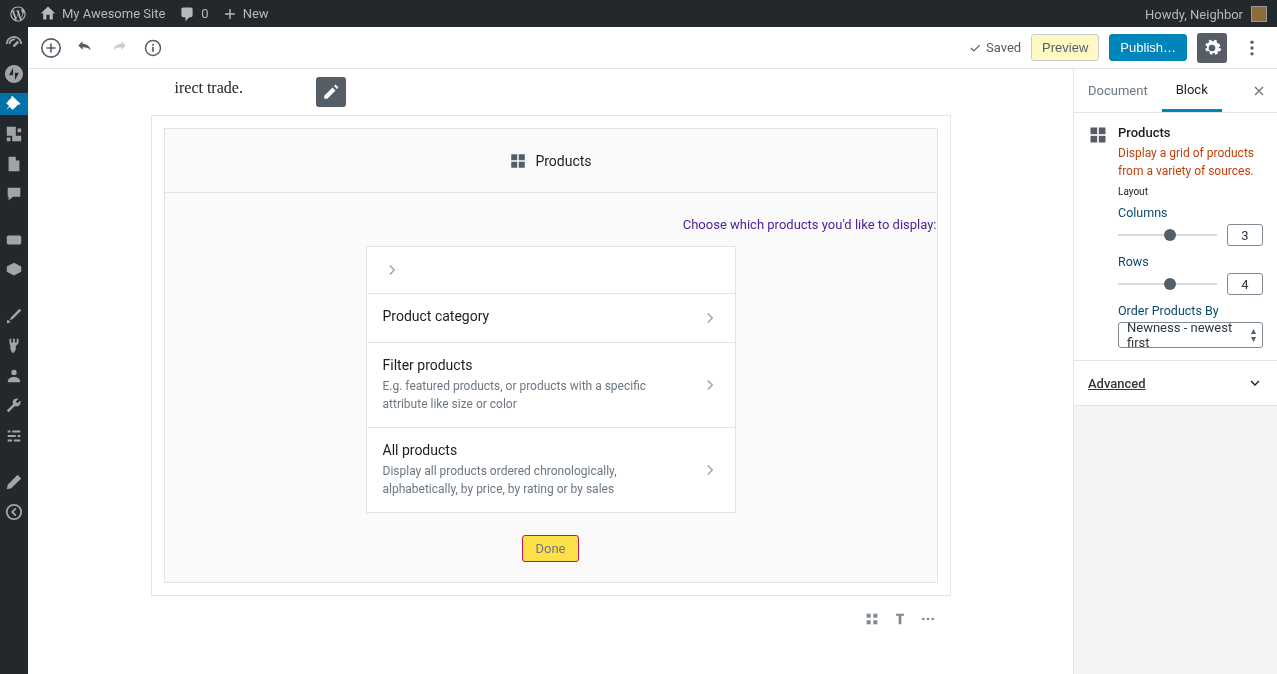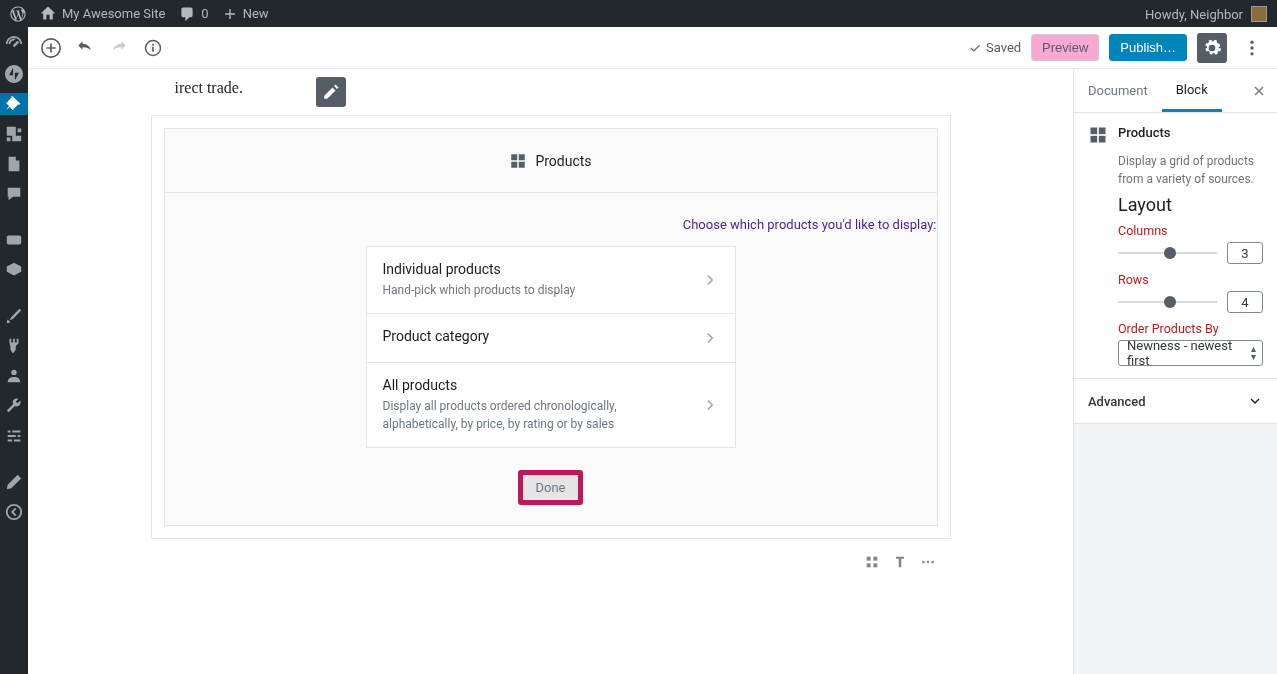--- a/index.html
+++ b/index.html
@@ -23,21 +23,21 @@
 .sidebar .sep { height: 8px; }
 
 .main { flex: 1; display: flex; flex-direction: column; min-width: 0; }
 
 
 .topbar { height: 42px; border-bottom: 1px solid #e2e4e7; display: flex; align-items: center; padding: 0 10px; }
 .topbar .left { display: flex; align-items: center; gap: 8px; }
 .topbar .ic { width: 26px; height: 26px; border-radius: 3px; display: flex; align-items: center; justify-content: center; cursor: pointer; }
 .topbar .right { margin-left: auto; display: flex; align-items: center; gap: 10px; }
 .topbar .saved { color: #555d66; display:flex; align-items:center; gap:4px; font-size:13px;}
-.btn { border: 1px solid #ccc; background: #f9a8d4; padding: 5px 10px; border-radius: 3px; cursor: pointer; font-size: 13px; color:#555d66; }
+.btn { border: 1px solid #ccc; background: #fef9c3; padding: 5px 10px; border-radius: 3px; cursor: pointer; font-size: 13px; color:#555d66; }
 .btn-primary { background: #0085ba; border-color: #0085ba; color: #fff; }
 .icbtn { width: 30px; height: 30px; border-radius: 3px; display:flex; align-items:center; justify-content:center; cursor:pointer; }
 .settings-btn { background: #555d66; }
 .settings-btn svg { fill: #fff; }
 .more-btn svg { fill: #555d66; }
 
 .body { flex: 1; display: flex; min-height: 0; }
 .canvas { flex: 1; overflow-y: auto; position: relative; }
 .canvas-inner { max-width: 800px; margin: 0 auto; padding: 10px 0 40px; }
 
@@ -50,45 +50,45 @@
 .block-header { height: 64px; border-bottom: 1px solid #e2e4e7; display:flex; align-items:center; justify-content:center; gap:8px; }
 .block-header-title { font-size: 14px; color:#191e23; }
 .block-prompt { text-align:right; font-size:13px; color:#4c1d95; padding: 24px 0 14px; }
 .opt-list { background:#fff; border:1px solid #e2e4e7; width:370px; margin:0 auto; }
 .opt { display:flex; align-items:center; justify-content:space-between; padding:14px 16px; border-bottom:1px solid #e2e4e7; cursor:pointer; }
 .opt:last-child { border-bottom:none;gap:40px; }
 .opt .txt .t { font-size:14px; color:#191e23; margin-bottom:4px; }
 .opt .txt .d { font-size:12px; color:#6c7781; line-height:1.5; max-width:270px; }
 .chev { color:#a0a5aa; }
 .done-row { text-align:center; margin-top:22px; }
-.done-btn { display:inline-block; border:5px solid #be185d; background:#e5e5e5; color:#6c7781; padding:5px 12px; border-radius:3px; font-size:13px; cursor:not-allowed; }
+.done-btn { display:inline-block; border:1px solid #be185d; background:#fde047; color:#6c7781; padding:5px 12px; border-radius:3px; font-size:13px; cursor:not-allowed; }
 
 .block-actions { margin-top: 12px; display:flex; justify-content:flex-end; gap:6px; padding-right: 12px; color:#7e8993;}
 .block-actions div { width:22px; height:22px; display:flex; align-items:center; justify-content:center; }
 
 
 .panel { width: 204px; border-left: 1px solid #e2e4e7; background:#fff; display:flex; flex-direction:column; }
 .panel-tabs { display:flex; border-bottom:1px solid #e2e4e7; height:44px; align-items:stretch; position:relative; }
 .panel-tabs .tab { flex:0 0 auto; padding: 0 14px; display:flex; align-items:center; font-size:13px; color:#6c7781; cursor:pointer; }
 .panel-tabs .tab.active { color:#191e23; border-bottom:3px solid #0085ba; }
 .panel-tabs .close { margin-left:auto; width:36px; display:flex; align-items:center; justify-content:center; cursor:pointer; }
 .panel-body { flex:1; overflow:auto; background:#f3f4f5; }
 .pcard { background:#fff; border-bottom:1px solid #e2e4e7; padding: 12px 14px; }
 .pcard.hdr { display:flex; gap:10px; }
 .pcard .ptitle { font-size:13px; color:#191e23; font-weight:500; }
-.pcard .pdesc { font-size:12px; color:#737373; margin-top:12px; line-height:1.5; }
-.prow-label { font-size:12.5px; color:#b91c1c; margin: 8px 0 4px; }
+.pcard .pdesc { font-size:12px; color:#c2410c; margin-top:4px; line-height:1.5; }
+.prow-label { font-size:12.5px; color:#0c4a6e; margin: 8px 0 4px; }
 .slider-row { display:flex; align-items:center; gap:10px; }
 .slider { flex:1; height:2px; background:#d7dade; position:relative; }
 .slider .thumb { position:absolute; top:-5px; width:12px; height:12px; border-radius:50%; background:#555d66; left: 46%; }
 .numbox { width:36px; height:22px; border:1px solid #7e8993; border-radius:3px; font-size:13px; display:flex; align-items:center; justify-content:center; }
 .selectbox { width:100%; height:26px; border:1px solid #7e8993; border-radius:3px; font-size:13px; display:flex; align-items:center; padding:0 22px 0 8px; position:relative; margin-top:4px; }
 .selectbox .carets { position:absolute; right:6px; color:#555d66; font-size:10px; line-height:8px; }
-.prow-advanced { background:#fff; border-bottom:1px solid #e2e4e7; padding:14px; display:flex; justify-content:space-between; align-items:center; cursor:pointer; font-size:13px; font-weight:500;}
-.section-title { font-size:18px; color:#191e23; margin-top:6px; }
+.prow-advanced { background:#fff; border-bottom:1px solid #e2e4e7; padding:14px; display:flex; justify-content:space-between; align-items:center; cursor:pointer; font-size:13px; font-weight:500;text-decoration:underline;}
+.section-title { font-size:10px; color:#191e23; margin-top:6px; }
 
 svg { display:block; }
 </style>
 </head>
 <body>
 
 <div class="root">
 
   <div class="adminbar">
     <div class="ab-item">
@@ -274,33 +274,40 @@
                       <rect x="3" y="3" width="8" height="8" fill="#555d66"></rect>
                       <rect x="13" y="3" width="8" height="8" fill="#555d66"></rect>
                       <rect x="3" y="13" width="8" height="8" fill="#555d66"></rect>
                       <rect x="13" y="13" width="8" height="8" fill="#555d66"></rect>
                     </svg>
                   <span class="block-header-title">Products</span>
                 </div>
                 <div class="block-prompt">Choose which products you'd like to display:</div>
                 <div class="opt-list">
                   <div class="opt">
-                    <div class="txt">
-                        <div class="t">Individual products</div>
-                        <div class="d">Hand-pick which products to display</div>
-                      </div>
                     <div class="chev">
                         <svg width="18" height="18" viewBox="0 0 24 24">
                           <path d="M9 6l6 6-6 6" fill="none" stroke="#a0a5aa" stroke-width="2"></path>
                         </svg>
                       </div>
                   </div>
                   <div class="opt">
                     <div class="txt">
                         <div class="t">Product category</div>
+                      </div>
+                    <div class="chev">
+                        <svg width="18" height="18" viewBox="0 0 24 24">
+                          <path d="M9 6l6 6-6 6" fill="none" stroke="#a0a5aa" stroke-width="2"></path>
+                        </svg>
+                      </div>
+                  </div>
+                  <div class="opt">
+                    <div class="txt">
+                        <div class="t">Filter products</div>
+                        <div class="d">E.g. featured products, or products with a specific attribute like size or color</div>
                       </div>
                     <div class="chev">
                         <svg width="18" height="18" viewBox="0 0 24 24">
                           <path d="M9 6l6 6-6 6" fill="none" stroke="#a0a5aa" stroke-width="2"></path>
                         </svg>
                       </div>
                   </div>
                   <div class="opt">
                     <div class="txt">
                         <div class="t">All products</div>

